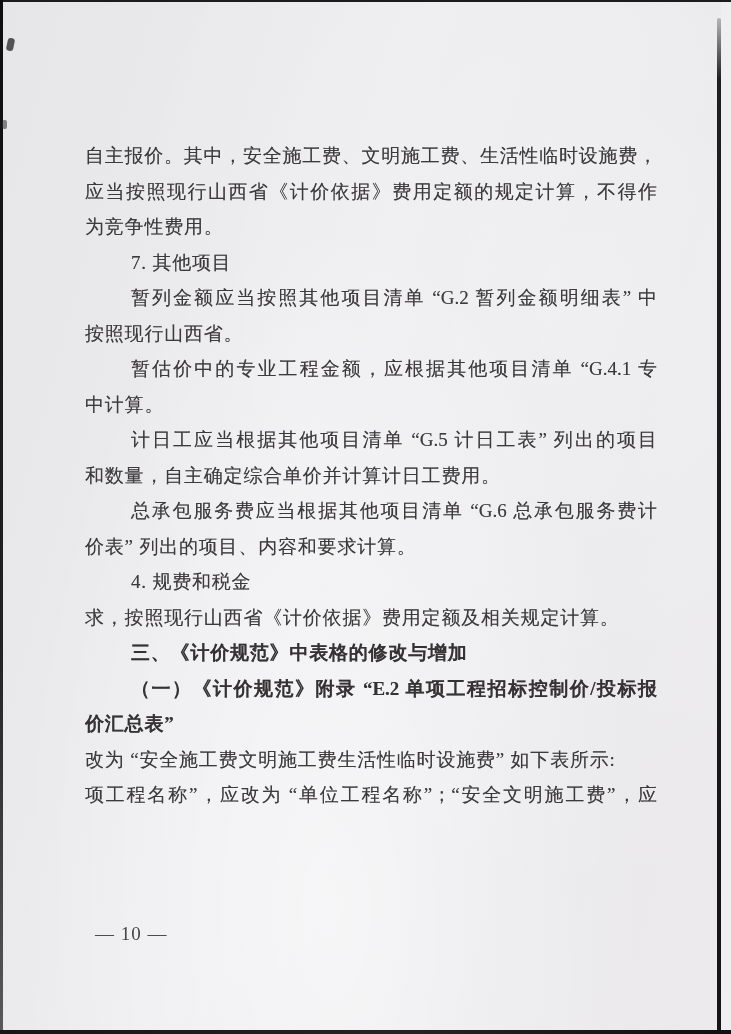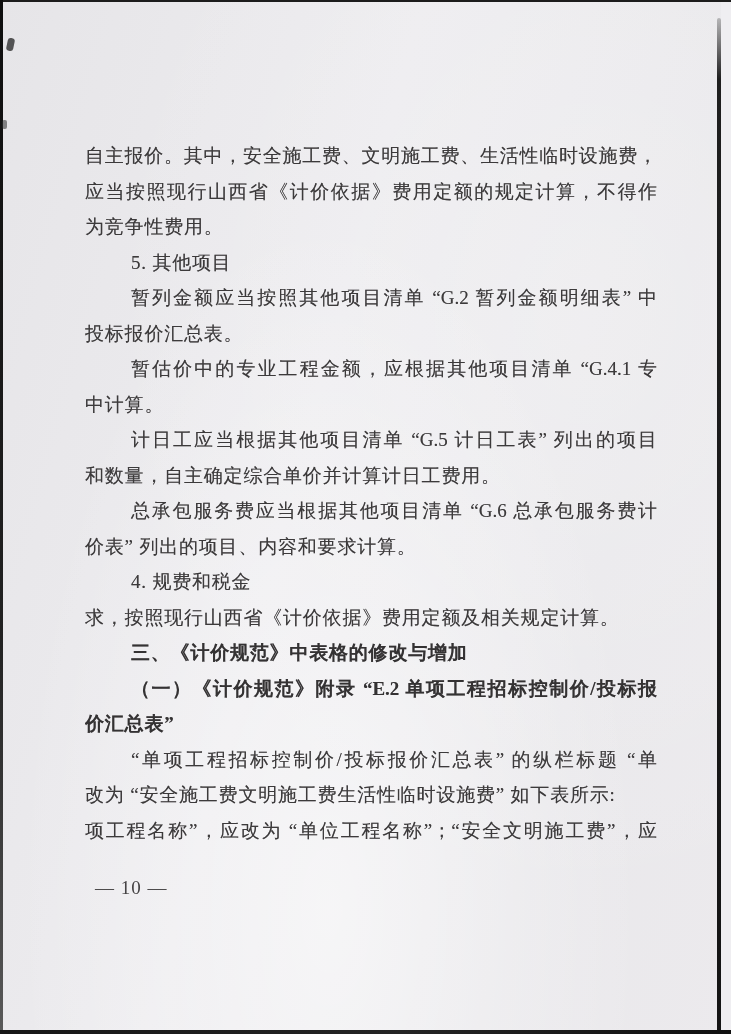--- a/index.html
+++ b/index.html
@@ -51,21 +51,21 @@
     text-align: left;
     text-shadow: 0 0 0.6px rgba(60,58,59,0.45);
   }
   .line.sp   { letter-spacing: 0.8px; }
   .line.fill { text-align: justify; text-align-last: justify; text-justify: inter-character; }
   .line.indent { text-indent: 46px; }
   .line.bold { font-weight: 700; color: #343233; }
 
   .footer {
     position: absolute;
-    top: 875px; left: 95px;
+    top: 921px; left: 95px;
     height: 26px; line-height: 26px;
     font-size: 19px; letter-spacing: 1px;
     color: #454344;
     z-index: 3;
   }
 </style>
 </head>
 <body>
 
 <div class="scan">
@@ -74,33 +74,32 @@
   <div class="edge edge-left"></div>
   <div class="edge edge-right"></div>
   <div class="edge edge-bottom"></div>
   <div class="speck speck-1"></div>
   <div class="speck speck-2"></div>
 
   <main class="textblock">
     <p class="line fill">自主报价。其中，安全施工费、文明施工费、生活性临时设施费，</p>
     <p class="line fill">应当按照现行山西省《计价依据》费用定额的规定计算，不得作</p>
     <p class="line sp">为竞争性费用。</p>
-    <p class="line sp indent">5. 其他项目</p>
+    <p class="line sp indent">7. 其他项目</p>
     <p class="line fill indent">暂列金额应当按照其他项目清单 “G.2 暂列金额明细表” 中</p>
-    <p class="line sp">投标报价汇总表。</p>
+    <p class="line sp">按照现行山西省。</p>
     <p class="line fill indent">暂估价中的专业工程金额，应根据其他项目清单 “G.4.1 专</p>
     <p class="line sp">中计算。</p>
     <p class="line fill indent">计日工应当根据其他项目清单 “G.5 计日工表” 列出的项目</p>
     <p class="line sp">和数量，自主确定综合单价并计算计日工费用。</p>
     <p class="line fill indent">总承包服务费应当根据其他项目清单 “G.6 总承包服务费计</p>
     <p class="line sp">价表” 列出的项目、内容和要求计算。</p>
     <p class="line sp indent">4. 规费和税金</p>
     <p class="line sp">求，按照现行山西省《计价依据》费用定额及相关规定计算。</p>
     <p class="line sp indent bold">三、《计价规范》中表格的修改与增加</p>
     <p class="line fill indent bold">（一）《计价规范》附录 “E.2 单项工程招标控制价/投标报</p>
     <p class="line sp bold">价汇总表”</p>
-    <p class="line fill indent">“单项工程招标控制价/投标报价汇总表” 的纵栏标题 “单</p>
     <p class="line sp">改为 “安全施工费文明施工费生活性临时设施费” 如下表所示:</p>
     <p class="line fill">项工程名称”，应改为 “单位工程名称”；“安全文明施工费”，应</p>
   </main>
 
   <div class="footer">— 10 —</div>
 </div>
 
 </body></html>

